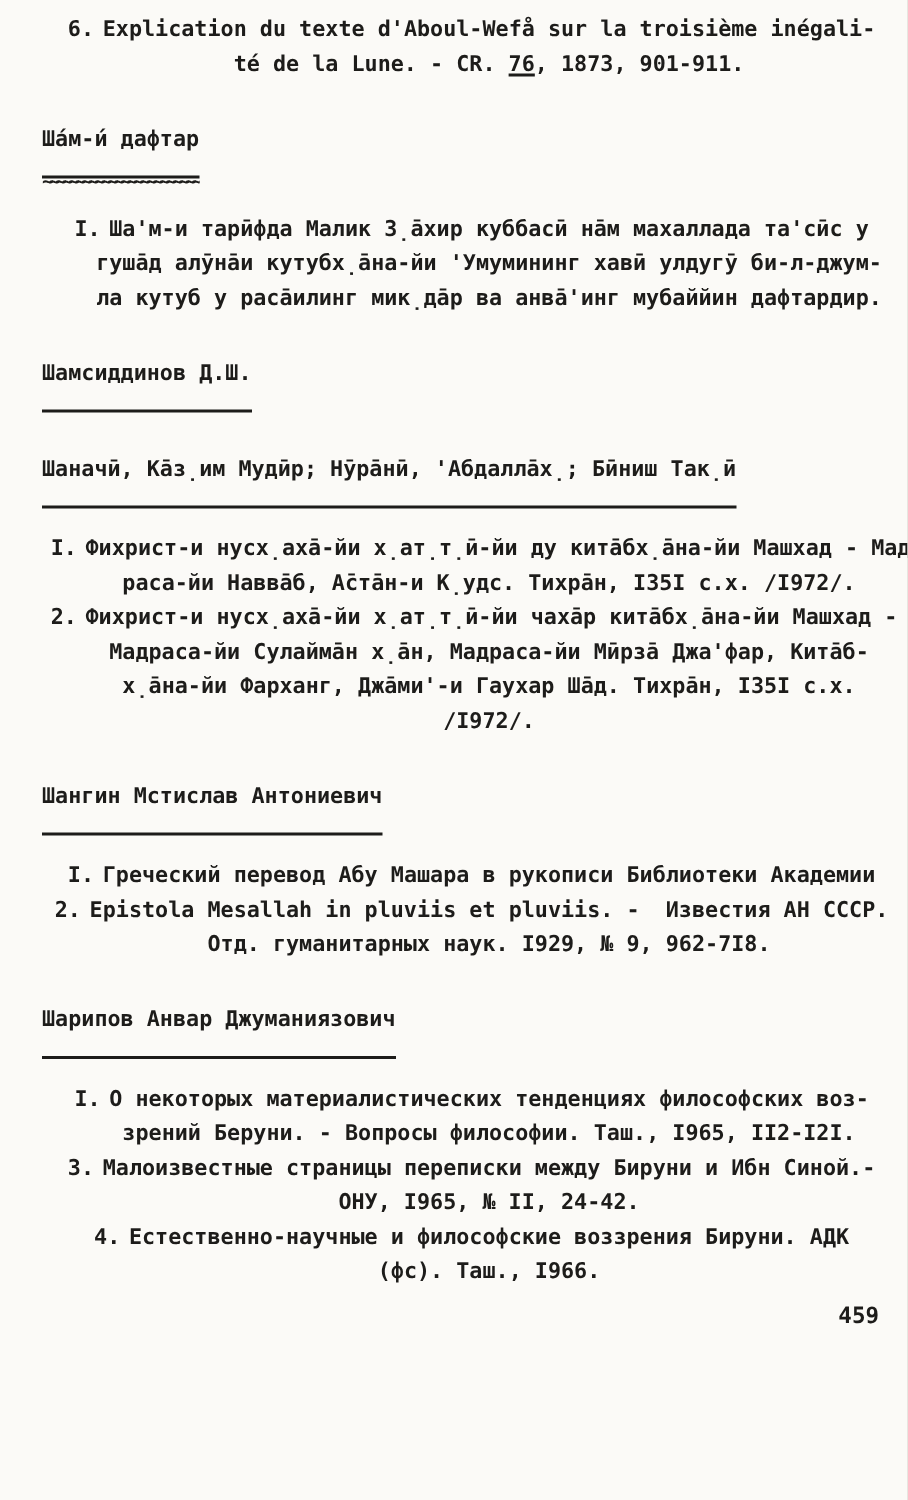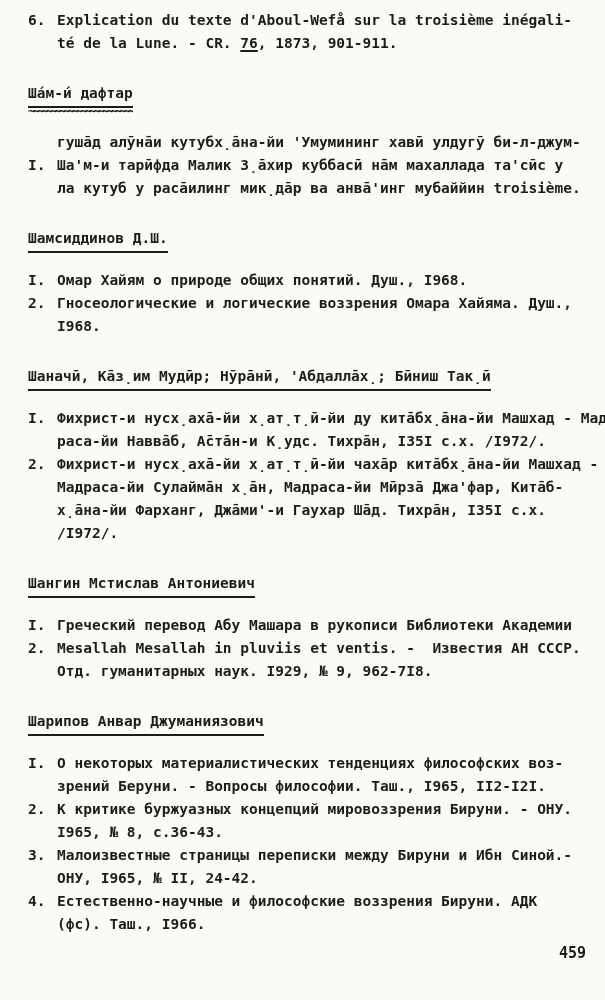--- a/index.html
+++ b/index.html
@@ -17,33 +17,33 @@
     line-height: 23px;
     color: #1d1c1a;
     overflow: hidden;
   }
   .section { margin: 0; }
   .heading { margin-top: 27px; white-space: pre; }
   .section:first-child .heading { margin-top: 0; }
   .ht {
     display: inline-block;
     border-bottom: 2px solid #1d1c1a;
-    padding-bottom: 1px;
+    padding-bottom: 12px;
   }
   .wavy-row {
     height: 8px;
     line-height: 8px;
     overflow: hidden;
     letter-spacing: -3.5px;
     font-size: 13px;
     margin-top: -1px;
     white-space: pre;
     color: #1d1c1a;
   }
-  .entries { margin-top: 16px; }
+  .entries { margin-top: 16px; text-align: center; }
   .section:first-child .entries { margin-top: 0; }
   .entry { margin: 0; }
   .line { white-space: pre; }
   .line.cont { padding-left: 29px; }
   .num { display: inline-block; width: 29px; }
   .u { text-decoration: underline; text-decoration-thickness: 2px; text-underline-offset: 2px; }
   .page-num {
     margin-top: 6px;
     text-align: right;
     padding-right: 9px;
@@ -61,37 +61,28 @@
             <div class="line first"><span class="num">6.</span><span>Explication du texte d'Aboul-Wefå sur la troisième inégali-</span></div>
             <div class="line cont"><span>té de la Lune. - CR. </span><span class="u">76</span><span>, 1873, 901-911.</span></div>
           </div>
         </div>
       </div>
       <div class="section">
         <div class="heading"><span class="ht">Ша́м-и́ дафтар</span></div>
         <div class="wavy-row" style="width: 105px;">~~~~~~~~~~~~~~~~~~~~~~~~~~~~~~</div>
         <div class="entries">
           <div class="entry">
+            <div class="line first"><span class="num">I.</span><span>Ша'м-и тарӣфда Малик З̣а̄хир куббасӣ на̄м махаллада та'сӣс у</span></div>
             <div class="line cont"><span>гуша̄д алӯна̄и кутубх̣а̄на-йи 'Умумининг хавӣ улдугӯ би-л-джум-</span></div>
-            <div class="line first"><span class="num">I.</span><span>Ша'м-и тарӣфда Малик З̣а̄хир куббасӣ на̄м махаллада та'сӣс у</span></div>
-            <div class="line cont"><span>ла кутуб у раса̄илинг мик̣да̄р ва анва̄'инг мубаййин troisième.</span></div>
+            <div class="line cont"><span>ла кутуб у раса̄илинг мик̣да̄р ва анва̄'инг мубаййин дафтардир.</span></div>
           </div>
         </div>
       </div>
       <div class="section">
         <div class="heading"><span class="ht">Шамсиддинов Д.Ш.</span></div>
-        <div class="entries">
-          <div class="entry">
-            <div class="line first"><span class="num">I.</span><span>Омар Хайям о природе общих понятий. Душ., I968.</span></div>
-          </div>
-          <div class="entry">
-            <div class="line first"><span class="num">2.</span><span>Гносеологические и логические воззрения Омара Хайяма. Душ.,</span></div>
-            <div class="line cont"><span>I968.</span></div>
-          </div>
-        </div>
       </div>
       <div class="section">
         <div class="heading"><span class="ht">Шаначӣ, Ка̄з̣им Мудӣр; Нӯра̄нӣ, 'Абдалла̄х̣; Бӣниш Так̣ӣ</span></div>
         <div class="entries">
           <div class="entry">
             <div class="line first"><span class="num">I.</span><span>Фихрист-и нусх̣аха̄-йи х̣ат̣т̣ӣ-йи ду кита̄бх̣а̄на-йи Машхад - Мад-</span></div>
             <div class="line cont"><span>раса-йи Навва̄б, А̄ста̄н-и К̣удс. Тихра̄н, I35I с.х. /I972/.</span></div>
           </div>
           <div class="entry">
             <div class="line first"><span class="num">2.</span><span>Фихрист-и нусх̣аха̄-йи х̣ат̣т̣ӣ-йи чаха̄р кита̄бх̣а̄на-йи Машхад -</span></div>
@@ -101,35 +92,31 @@
           </div>
         </div>
       </div>
       <div class="section">
         <div class="heading"><span class="ht">Шангин Мстислав Антониевич</span></div>
         <div class="entries">
           <div class="entry">
             <div class="line first"><span class="num">I.</span><span>Греческий перевод Абу Машара в рукописи Библиотеки Академии</span></div>
           </div>
           <div class="entry">
-            <div class="line first"><span class="num">2.</span><span>Mesallah Mesallah in pluviis et ventis. -  Известия АН СССР.</span></div>
+            <div class="line first"><span class="num">2.</span><span>Epistola Mesallah in pluviis et pluviis. -  Известия АН СССР.</span></div>
             <div class="line cont"><span>Отд. гуманитарных наук. I929, № 9, 962-7I8.</span></div>
           </div>
         </div>
       </div>
       <div class="section">
         <div class="heading"><span class="ht">Шарипов Анвар Джуманиязович</span></div>
         <div class="entries">
           <div class="entry">
             <div class="line first"><span class="num">I.</span><span>О некоторых материалистических тенденциях философских воз-</span></div>
             <div class="line cont"><span>зрений Беруни. - Вопросы философии. Таш., I965, II2-I2I.</span></div>
-          </div>
-          <div class="entry">
-            <div class="line first"><span class="num">2.</span><span>К критике буржуазных концепций мировоззрения Бируни. - ОНУ.</span></div>
-            <div class="line cont"><span>I965, № 8, с.36-43.</span></div>
           </div>
           <div class="entry">
             <div class="line first"><span class="num">3.</span><span>Малоизвестные страницы переписки между Бируни и Ибн Синой.-</span></div>
             <div class="line cont"><span>ОНУ, I965, № II, 24-42.</span></div>
           </div>
           <div class="entry">
             <div class="line first"><span class="num">4.</span><span>Естественно-научные и философские воззрения Бируни. АДК</span></div>
             <div class="line cont"><span>(фс). Таш., I966.</span></div>
           </div>
         </div>

